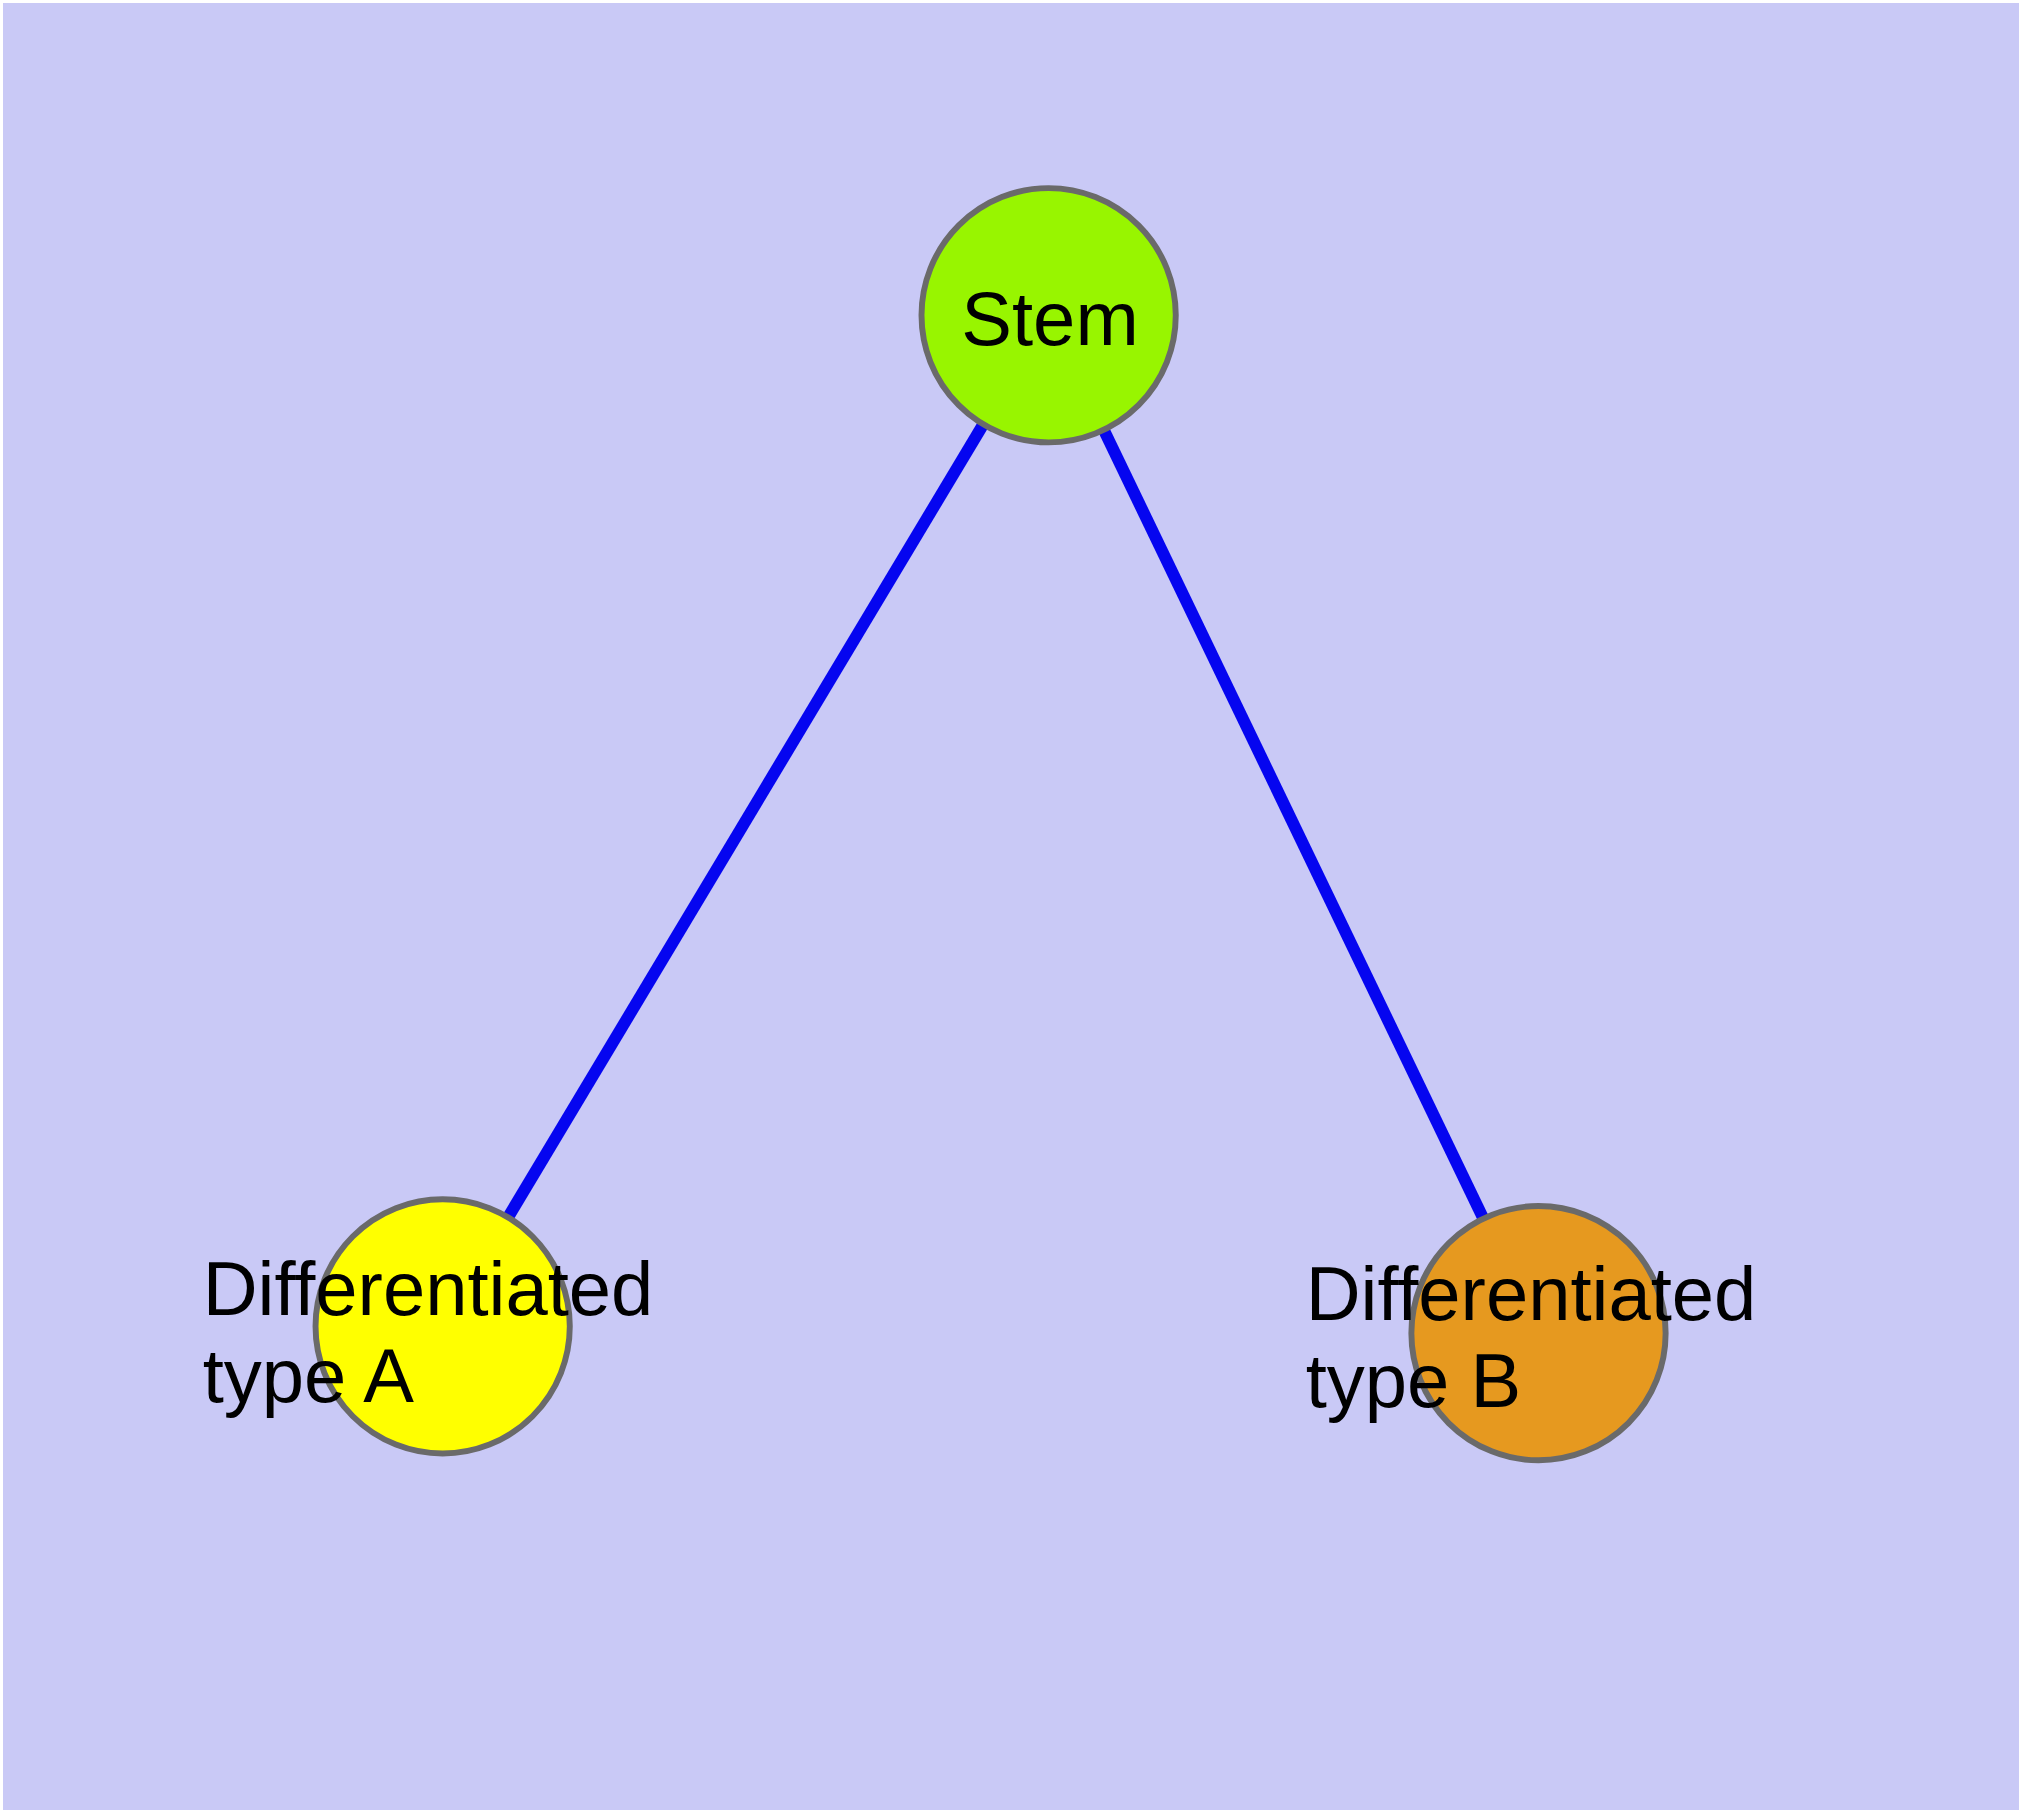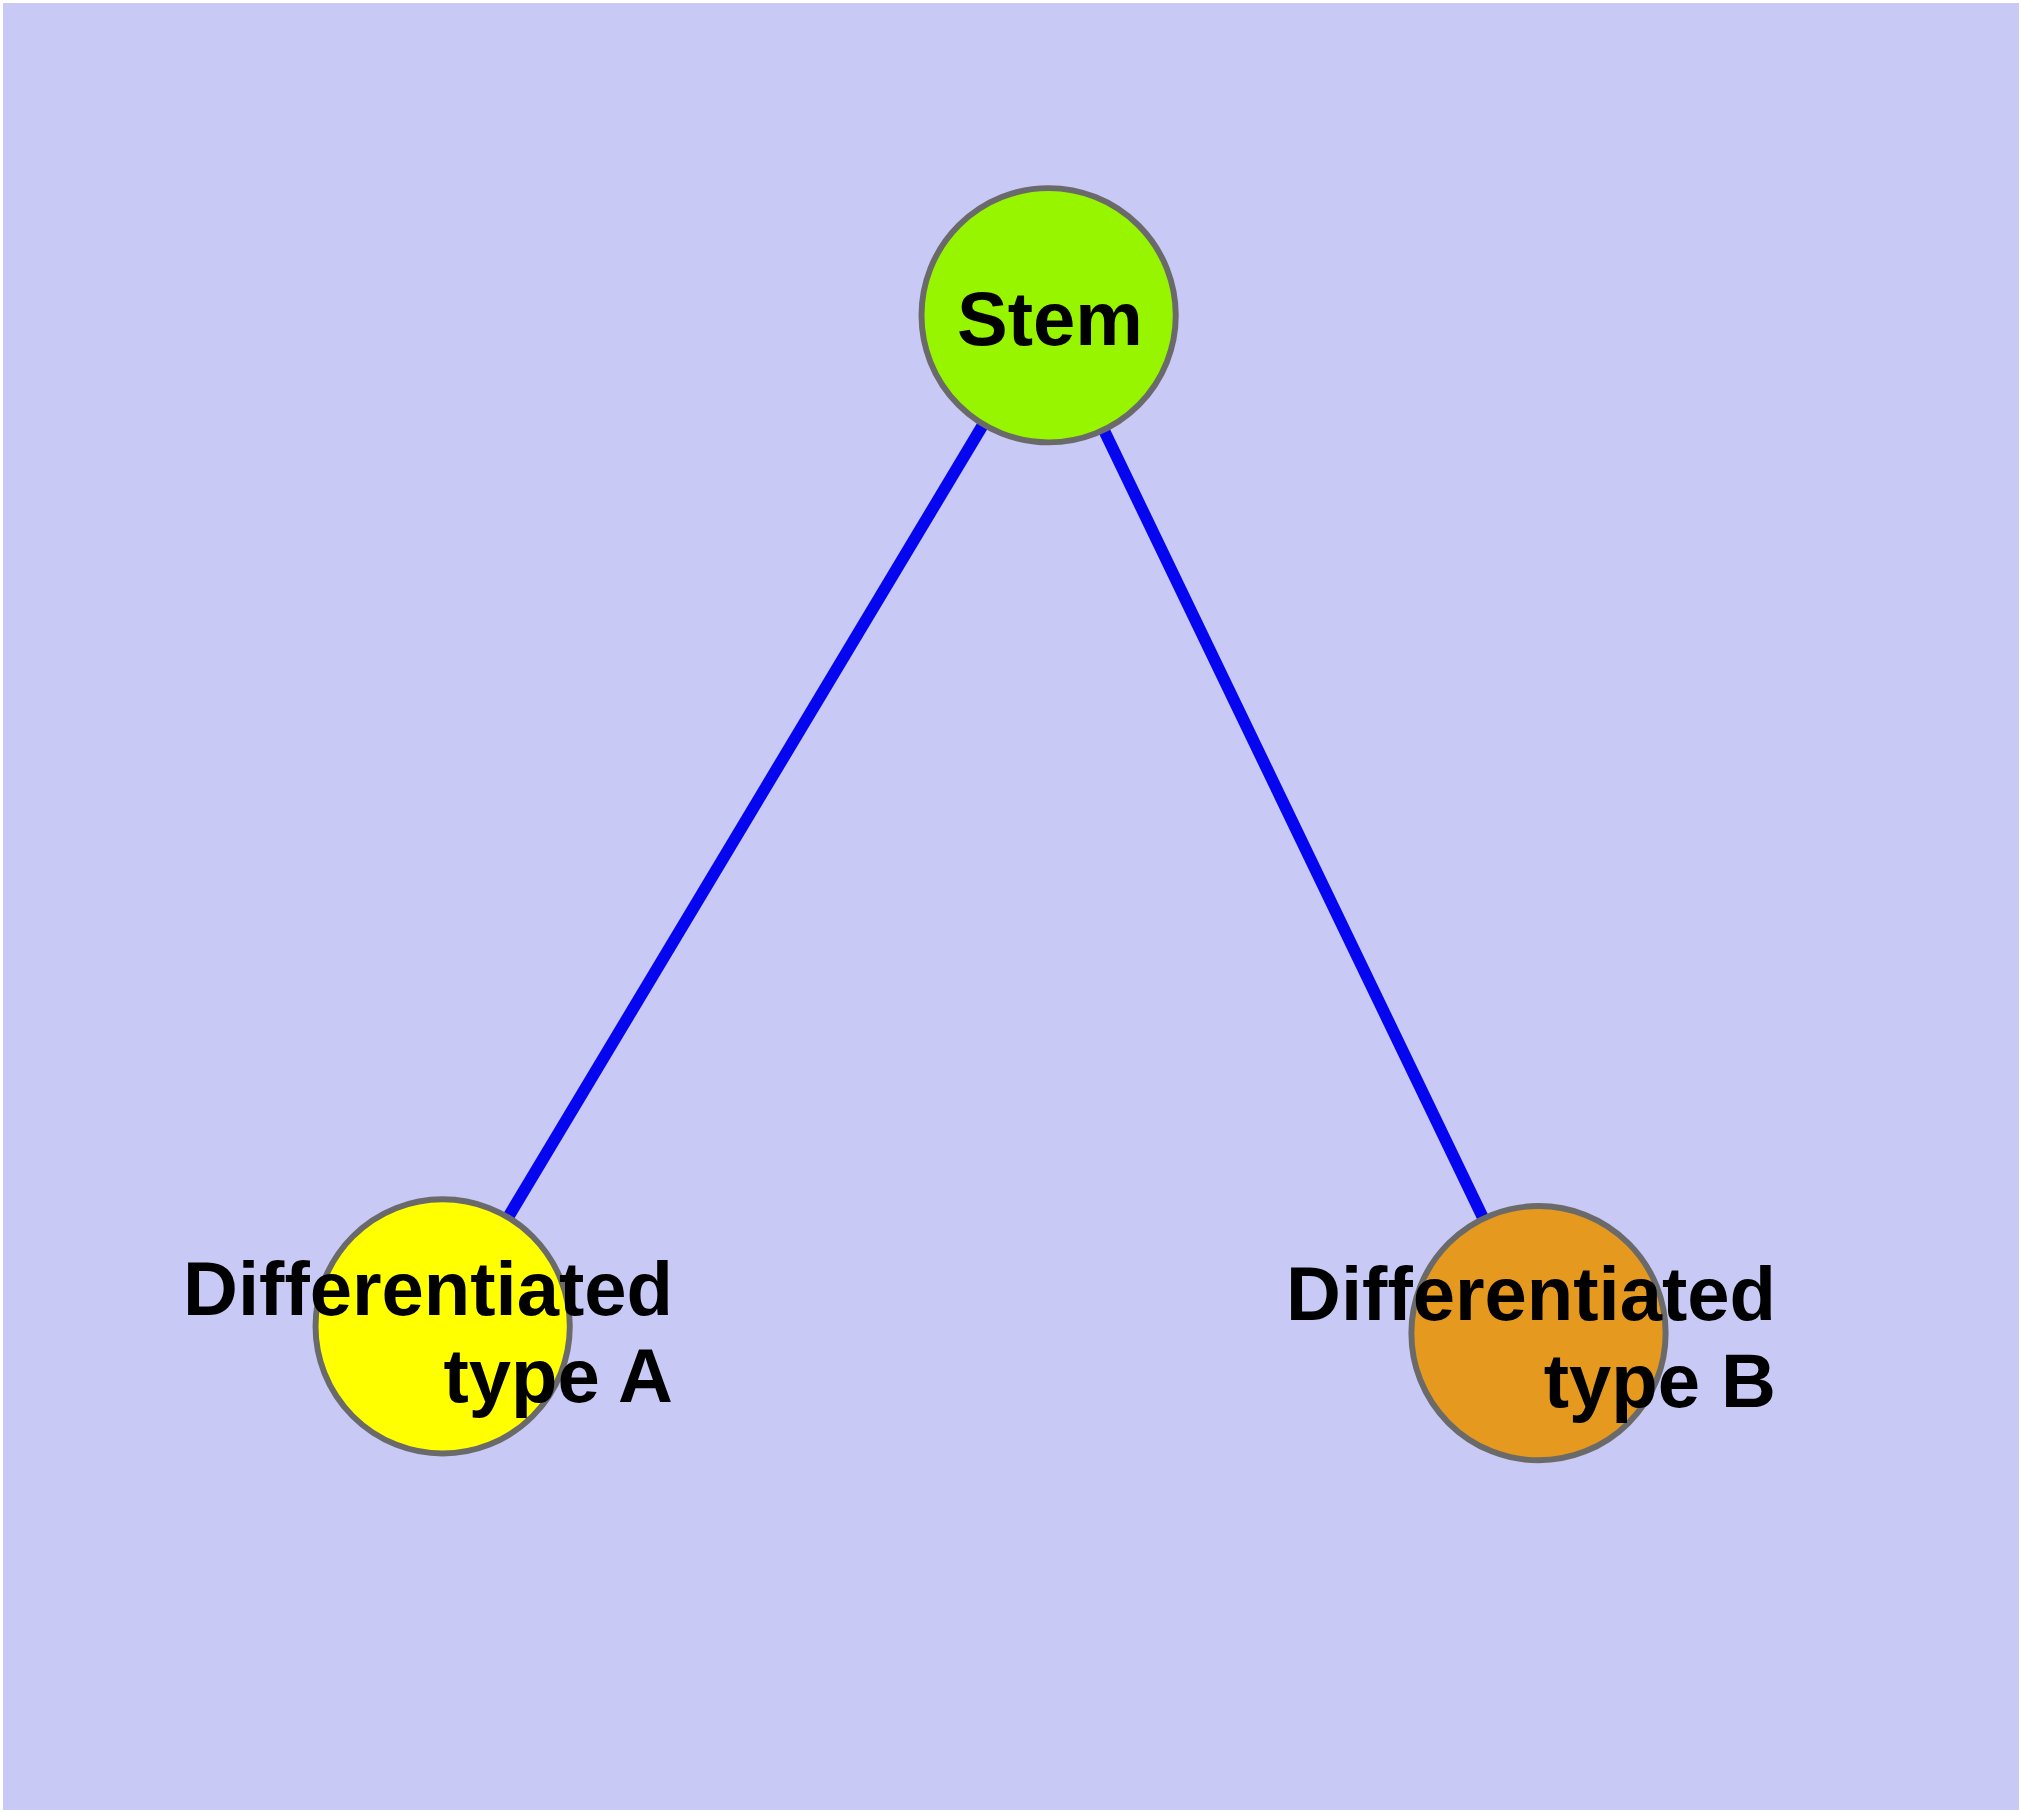--- a/index.html
+++ b/index.html
@@ -29,22 +29,22 @@
     position: absolute;
     left: 0;
     top: 0;
     width: 2021px;
     height: 1812px;
     pointer-events: none;
   }
   .node-label {
     position: absolute;
     transform: translate(-50%, -50%);
-    font-weight: 700;
-    text-align: right;
+    font-weight: 400;
+    text-align: left;
     white-space: pre-line;
     line-height: 1.145;
     letter-spacing: 0px;
   }
 </style>
 </head>
 <body style="background: rgb(255, 255, 255);">
 
 <div class="canvas-bg" style="background: rgb(201, 201, 246);"></div>
 

